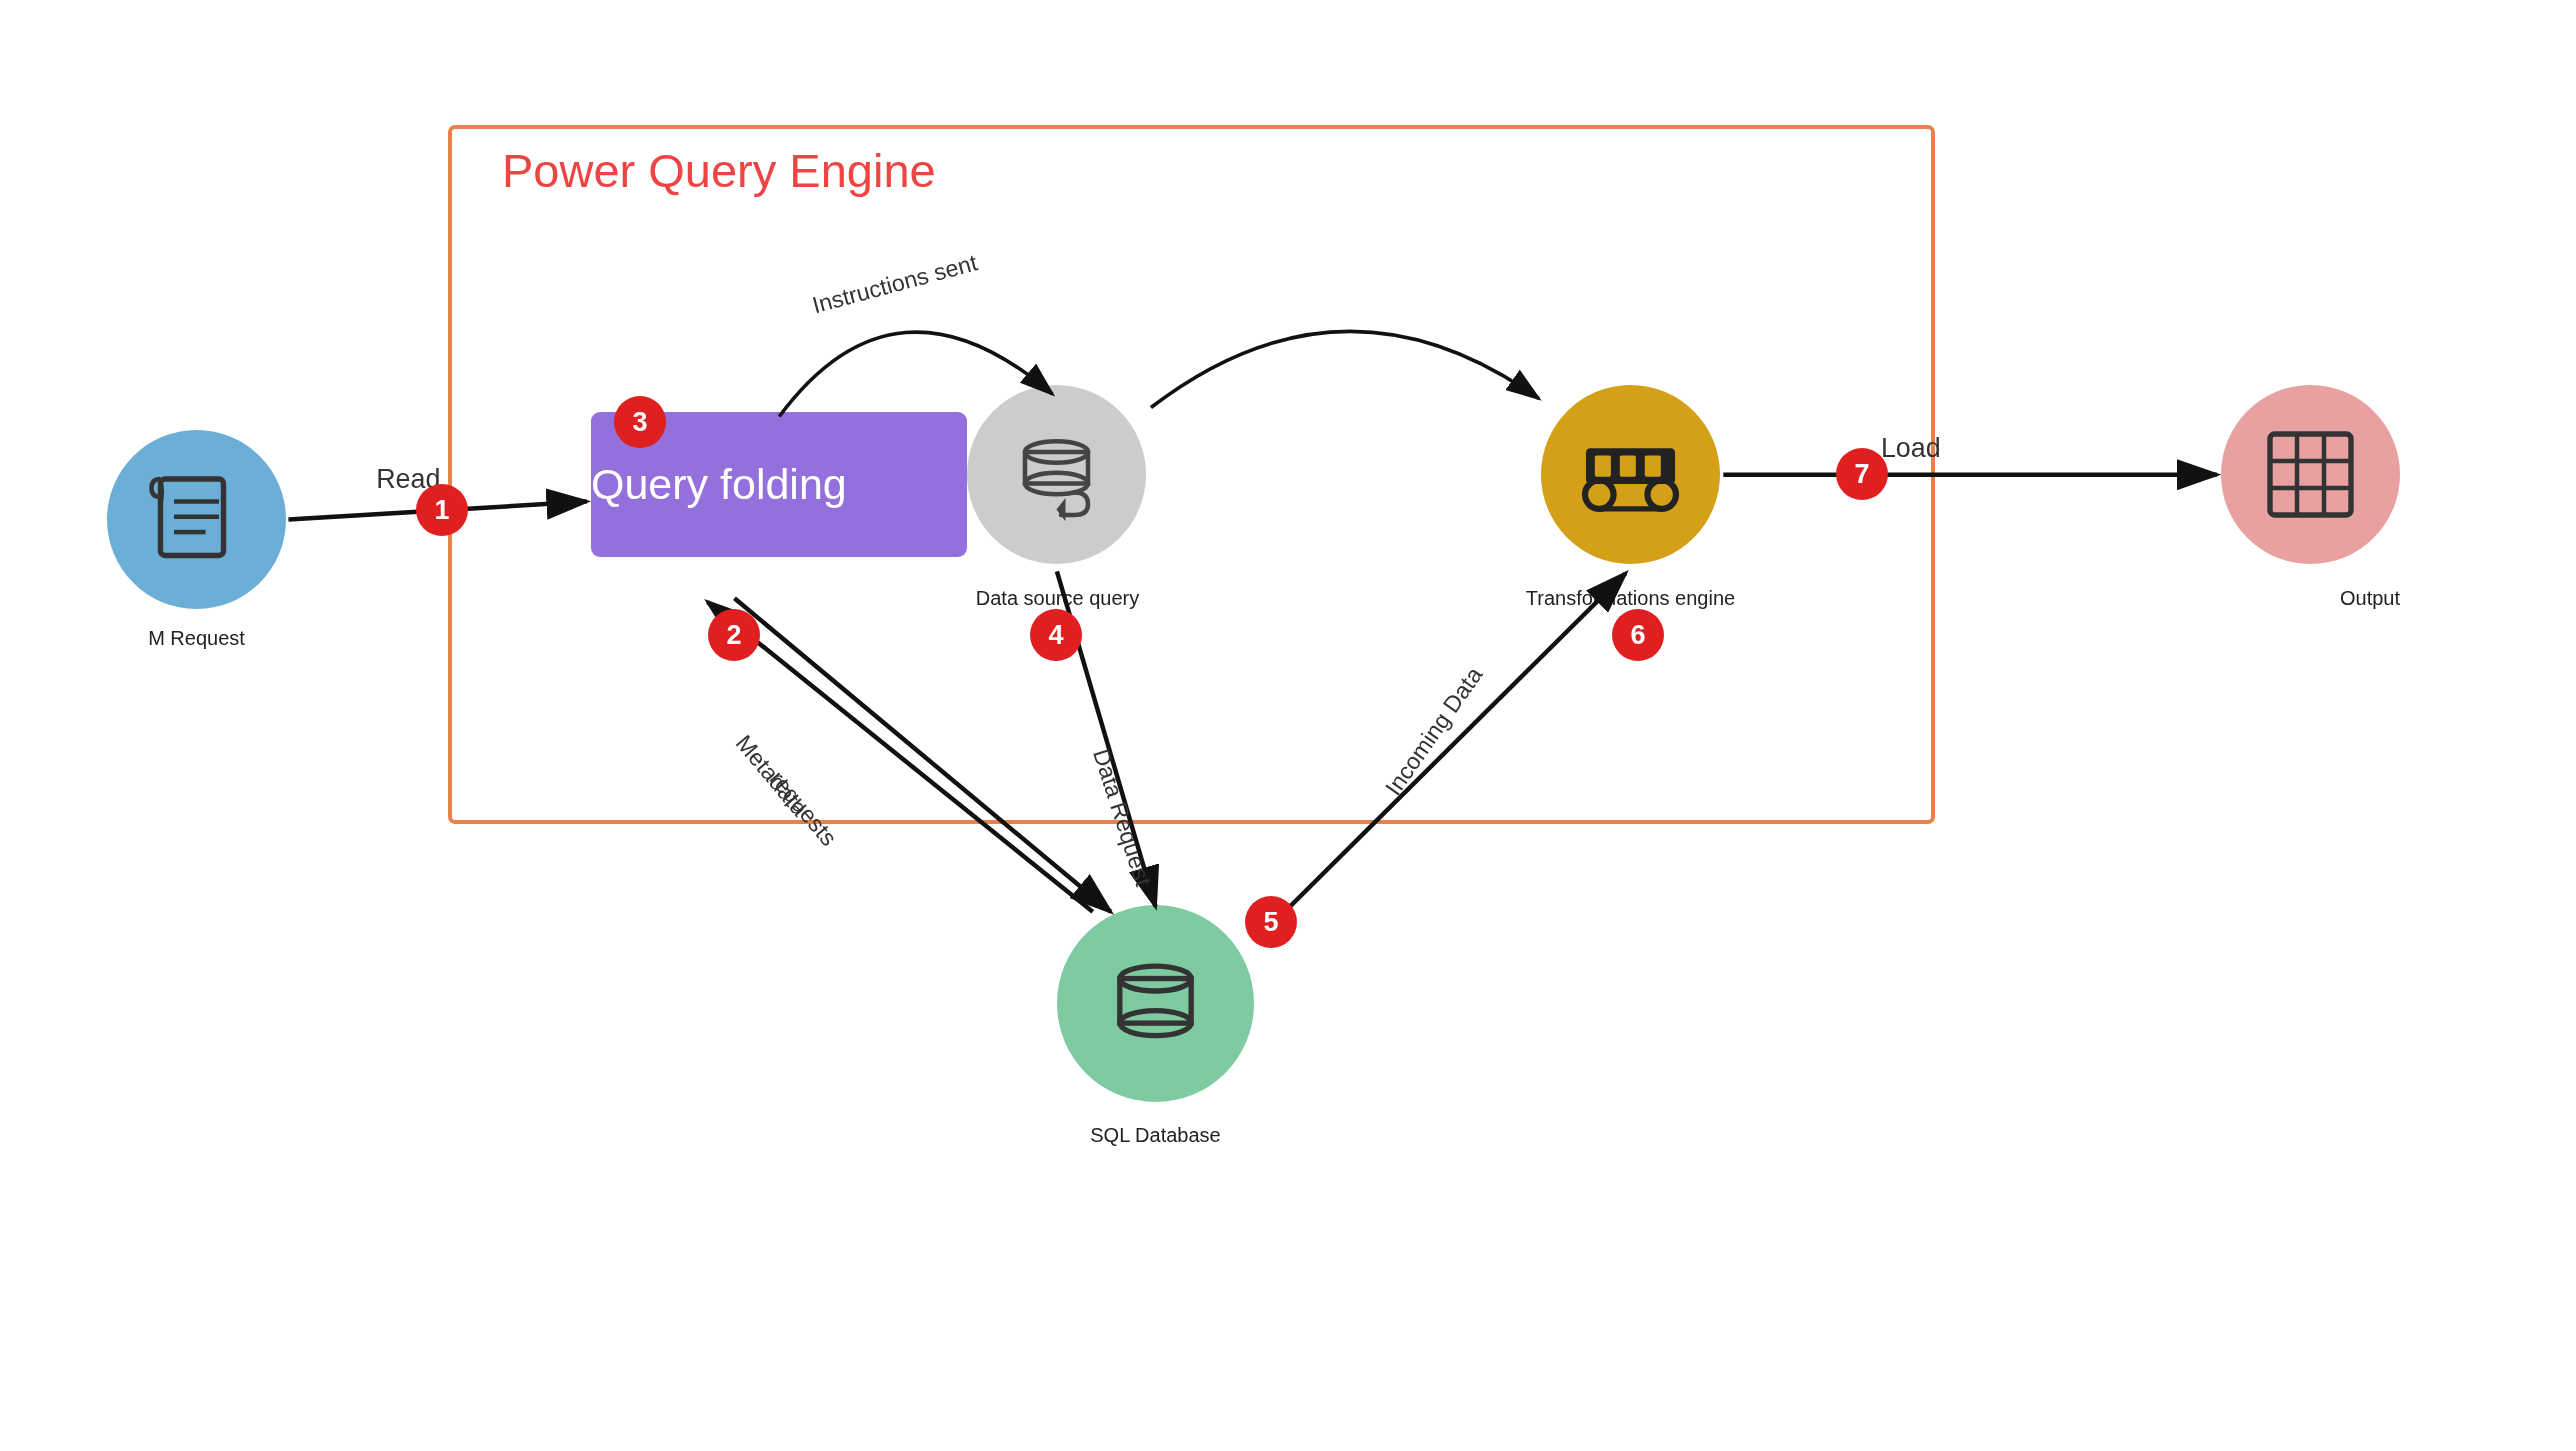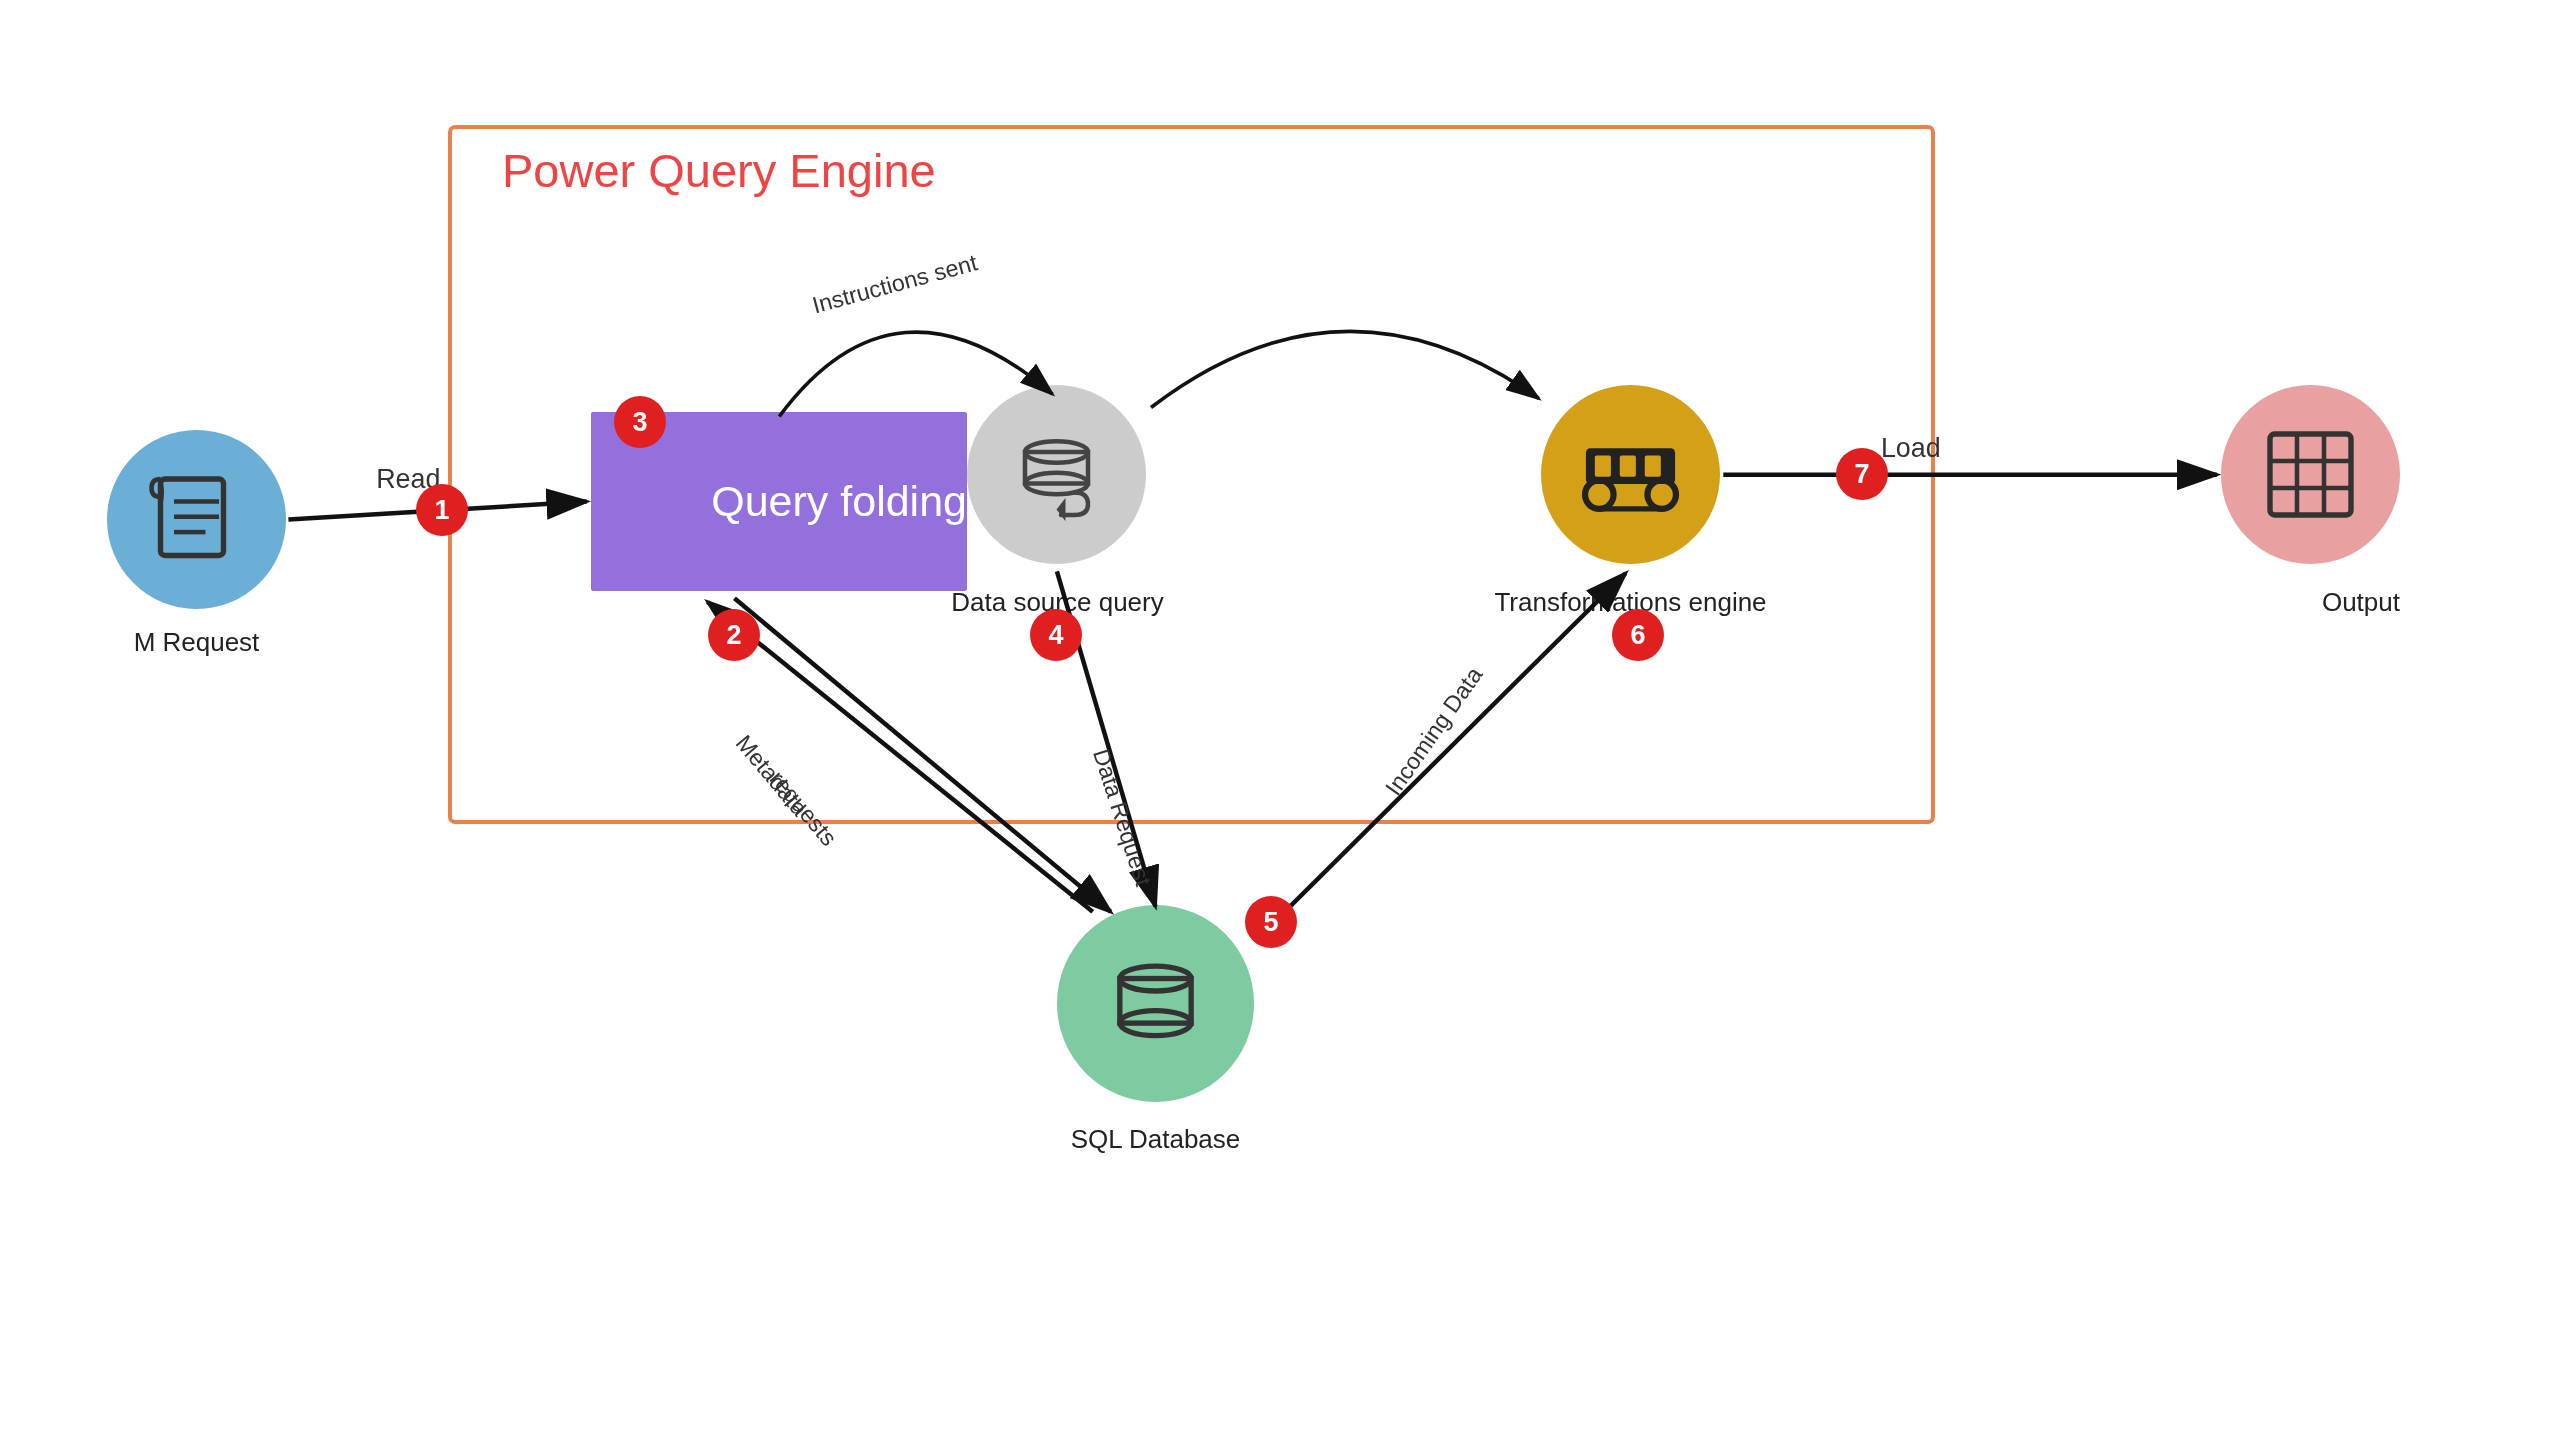--- a/index.html
+++ b/index.html
@@ -17,21 +17,21 @@
       width: 2576px;
       height: 1451px;
     }
     svg.diagram-svg {
       position: absolute;
       top: 0; left: 0;
       width: 100%;
       height: 100%;
     }
     .label {
-      font-size: 26px;
+      font-size: 20px;
       text-align: center;
       color: #222;
       position: absolute;
       white-space: nowrap;
     }
     
     .circle {
       border-radius: 50%;
       display: flex;
       align-items: center;
@@ -59,27 +59,27 @@
       left: 2221px; top: 385px;
     }
     .circle-green {
       background: #7ecba1;
       width: 197px; height: 197px;
       left: 1057px; top: 905px;
     }
     
     .qf-box {
       background: #9370db;
-      border-radius: 2px;
+      border-radius: 9px;
       position: absolute;
       left: 591px; top: 412px;
-      width: 376px; height: 179px;
+      width: 376px; height: 145px;
       display: flex;
       align-items: center;
-      justify-content: flex-end;
+      justify-content: flex-start;
     }
     .qf-box-label {
       font-size: 43px;
       font-weight: 400;
       color: #fff;
       text-align: center;
       line-height: 1.2;
     }
     
     .pqe-border {

